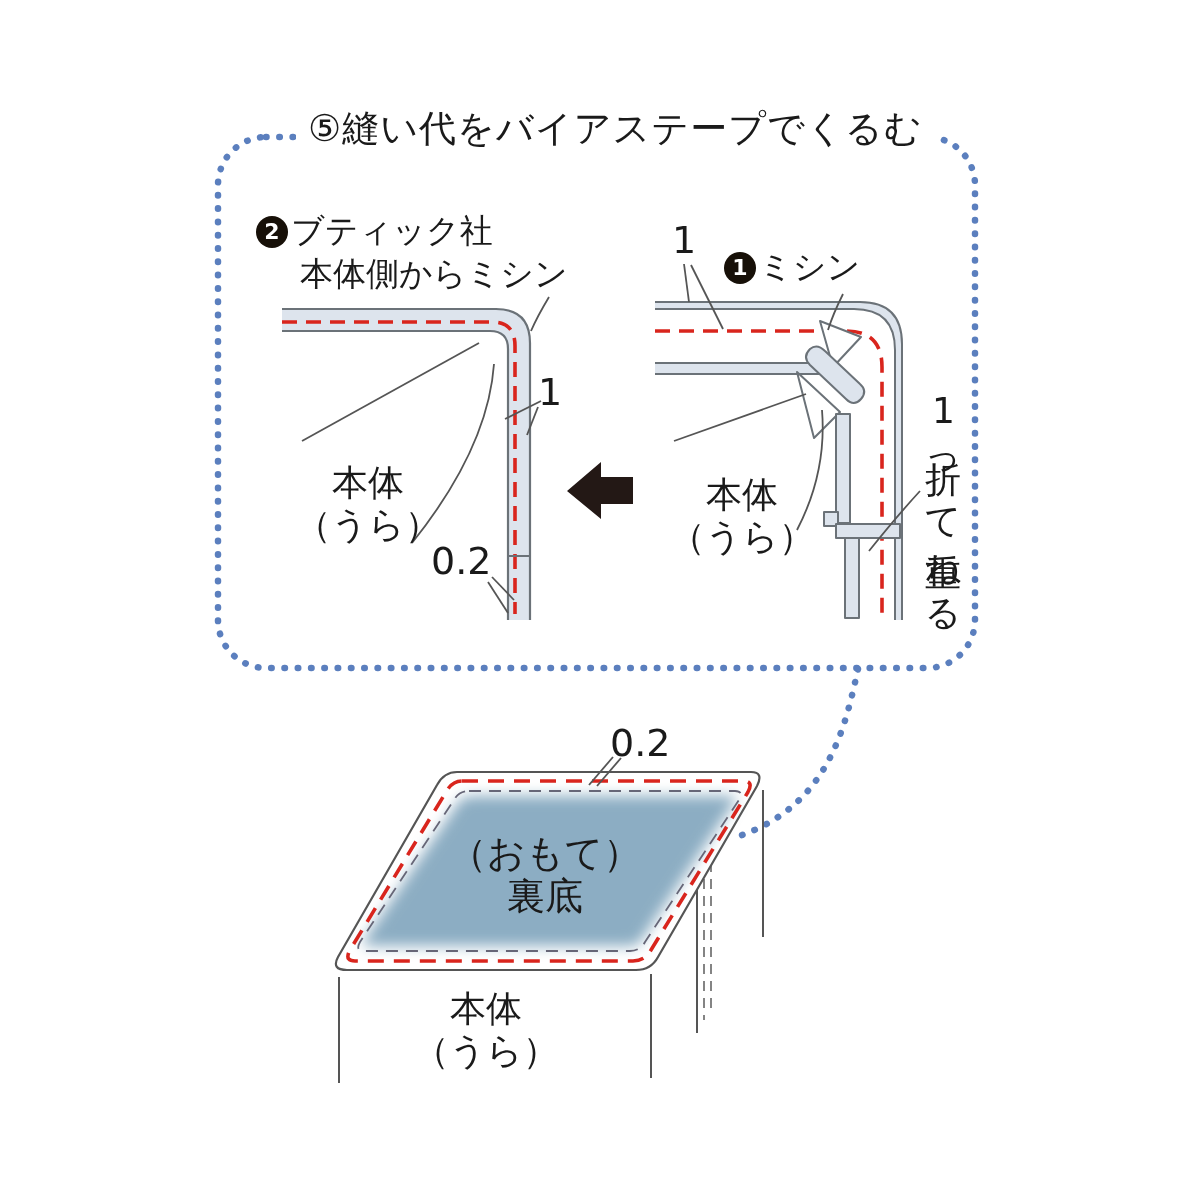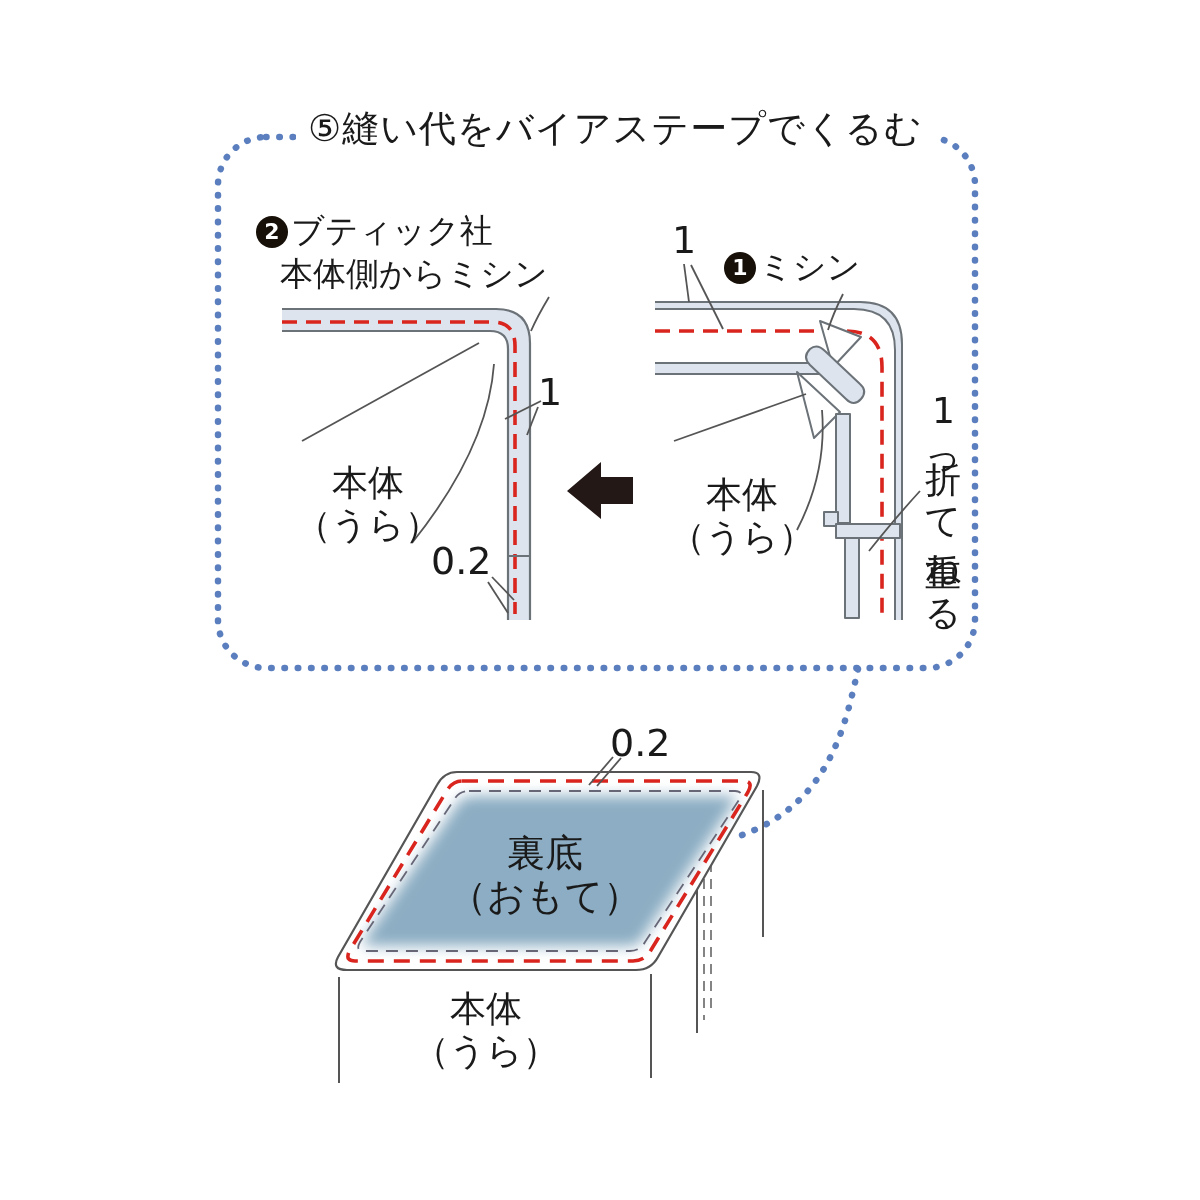--- a/index.html
+++ b/index.html
@@ -8,21 +8,21 @@
     font-family:"DejaVu Sans","Liberation Sans",sans-serif;color:#1a1a1a;overflow:hidden;padding-left:30px;
   }
   .art{position:absolute;left:0;top:0;z-index:1;}
   .label{position:absolute;z-index:2;white-space:nowrap;}
   .title{
     left:296px;top:104px;font-size:37px;letter-spacing:1px;
     background:#ffffff;padding:0 12px;z-index:3;
   }
   .step{font-size:33px;line-height:1.30;}
   .step2{left:256px;top:210px;}
-  .step2 .l2{margin-left:24px;}
+  .step2 .l2{margin-left:44px;}
   .step1{left:724px;top:246px;}
   .badge{
     display:inline-block;width:32px;height:32px;border-radius:50%;
     background:#171008;color:#fff;font-size:22px;font-weight:bold;
     line-height:32px;text-align:center;vertical-align:3px;margin-right:3px;
   }
   .dim{font-size:38px;}
   .dim1-left{left:538px;top:370px;}
   .dim1-right{left:672px;top:218px;}
   .dim02-left{left:431px;top:539px;}
@@ -152,22 +152,22 @@
   <div class="label bodylbl body-right">
     <div>本体</div>
     <div>（うら）</div>
   </div>
 
   <div class="label vnote">1折って重ねる</div>
 
   <div class="label dim dim02-bottom">0.2</div>
 
   <div class="label facelbl face-bottom">
+    <div>（おもて）</div>
     <div>裏底</div>
-    <div>（おもて）</div>
   </div>
 
   <div class="label bodylbl body-bottom">
     <div>本体</div>
     <div>（うら）</div>
   </div>
 
 
 </div>
 

